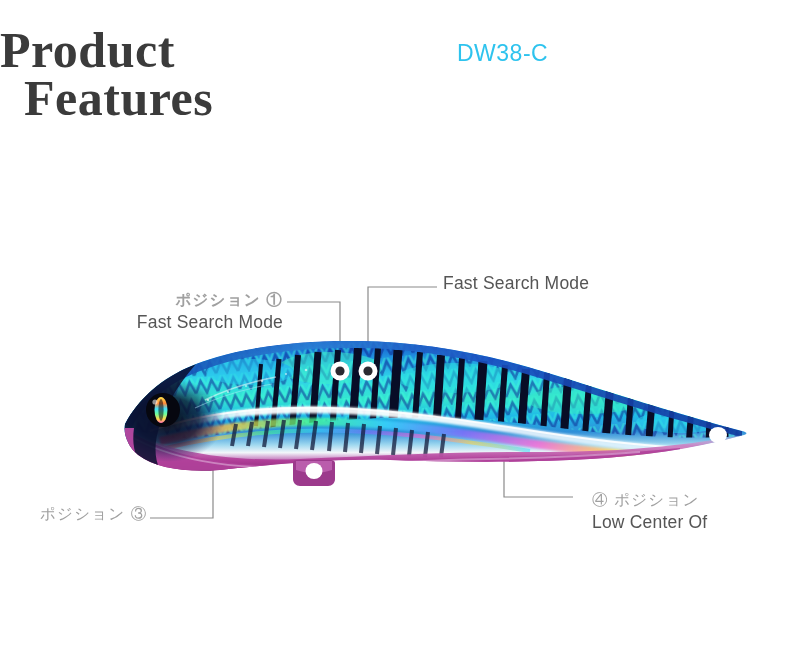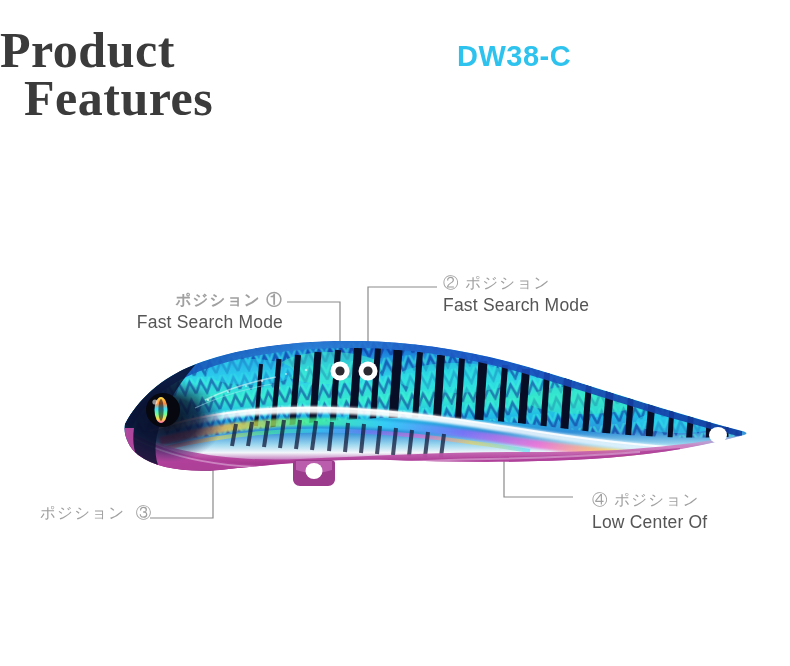--- a/index.html
+++ b/index.html
@@ -35,22 +35,22 @@
     color: #3b3b3b;
     letter-spacing: 0.5px;
   }
   .title-line-1 { padding-right: 86px; }
   .title-line-2 { padding-left: 24px; margin-top: -4px; }
   .model-code {
     position: absolute;
     left: 457px;
     top: 18px;
     font-family: "Liberation Sans", sans-serif;
-    font-size: 29px;
-    font-weight: 700;
+    font-size: 23px;
+    font-weight: 400;
     letter-spacing: 0.5px;
     color: #2ec3ee;
     line-height: 1;
   }
 
   
   .label {
     position: absolute;
   }
   .label .jp {
@@ -62,21 +62,21 @@
   }
   .label .en {
     font-size: 17.5px;
     color: #555555;
     letter-spacing: 0.2px;
     white-space: nowrap;
     line-height: 23px;
   }
   .label-1 { left: 98px;  top: 289px; text-align: right; width: 185px; }
   .label-2 { left: 443px; top: 272px; text-align: left;  width: 230px; }
-  .label-3 { left: 40px;  top: 503px; text-align: left;  width: 200px; font-family: Liberation Mono, monospace; }
+  .label-3 { left: 40px;  top: 503px; text-align: left;  width: 200px; }
   .label-4 { left: 592px; top: 489px; text-align: left;  width: 180px; }
   .label-1 .jp { text-align: right; font-weight: bold; }
   .label-3 .jp { text-align: left; }
 
   
   #diagram {
     position: absolute;
     left: 0;
     top: 0;
   }
@@ -93,21 +93,20 @@
   </div>
   <div class="model-code">DW38-C</div>
 </div>
 
 <div class="label label-1">
   <div class="jp">ポジション ①</div>
   <div class="en">Fast Search Mode</div>
 </div>
 
 <div class="label label-2">
-  <div class="jp">② ポジション</div>
   <div class="en">Fast Search Mode</div>
 </div>
 
 <div class="label label-3">
   <div class="jp">ポジション ③</div>
 </div>
 
 <div class="label label-4">
   <div class="jp">④ ポジション</div>
   <div class="en">Low Center Of</div>

